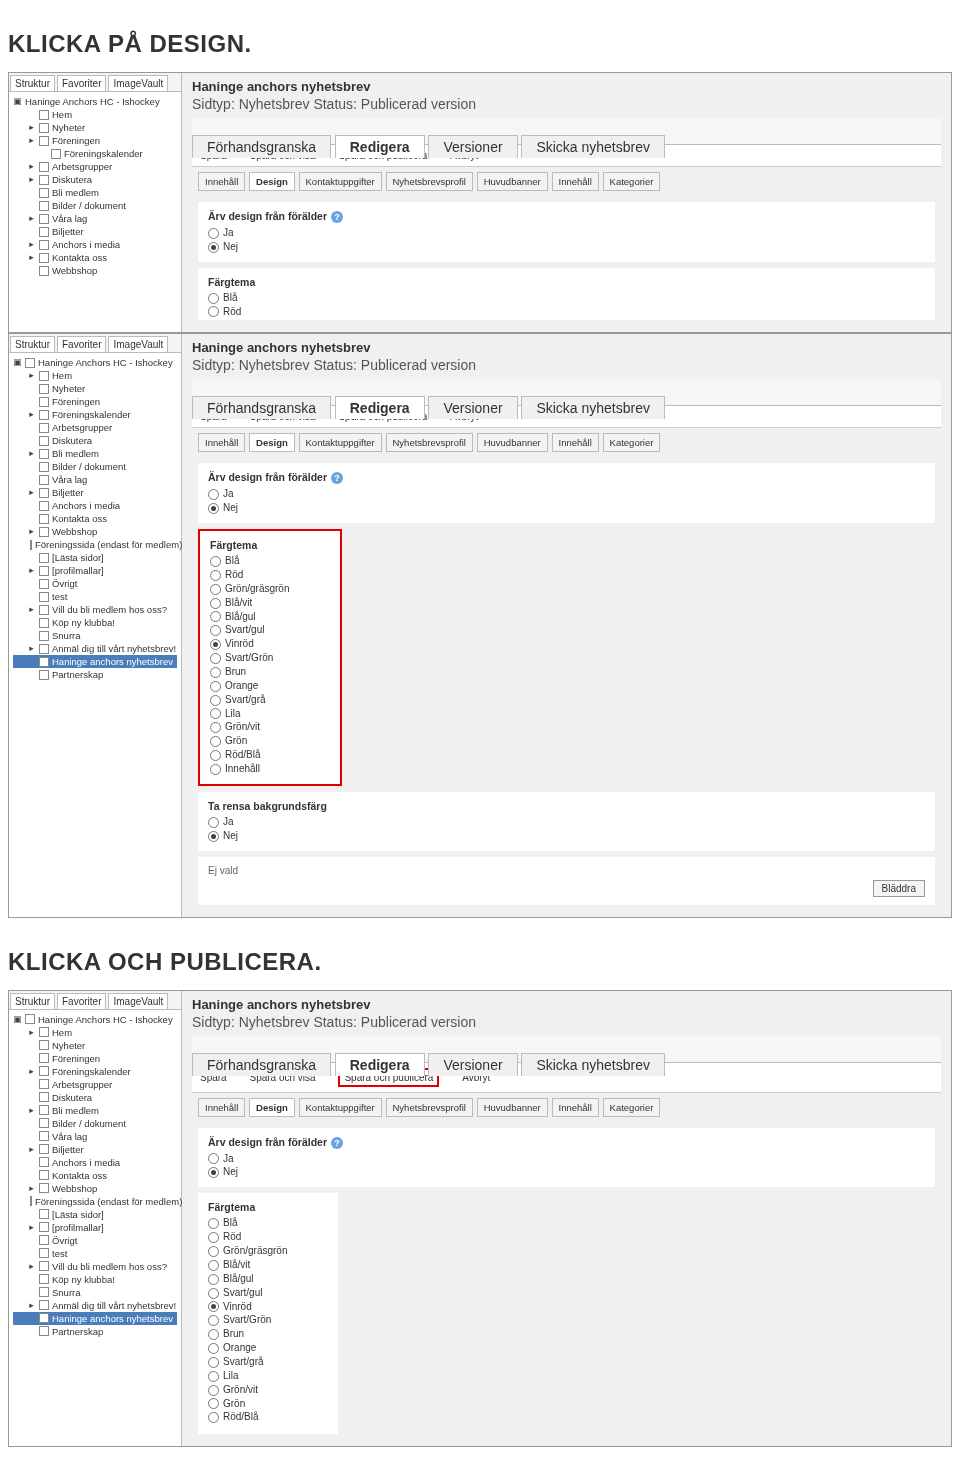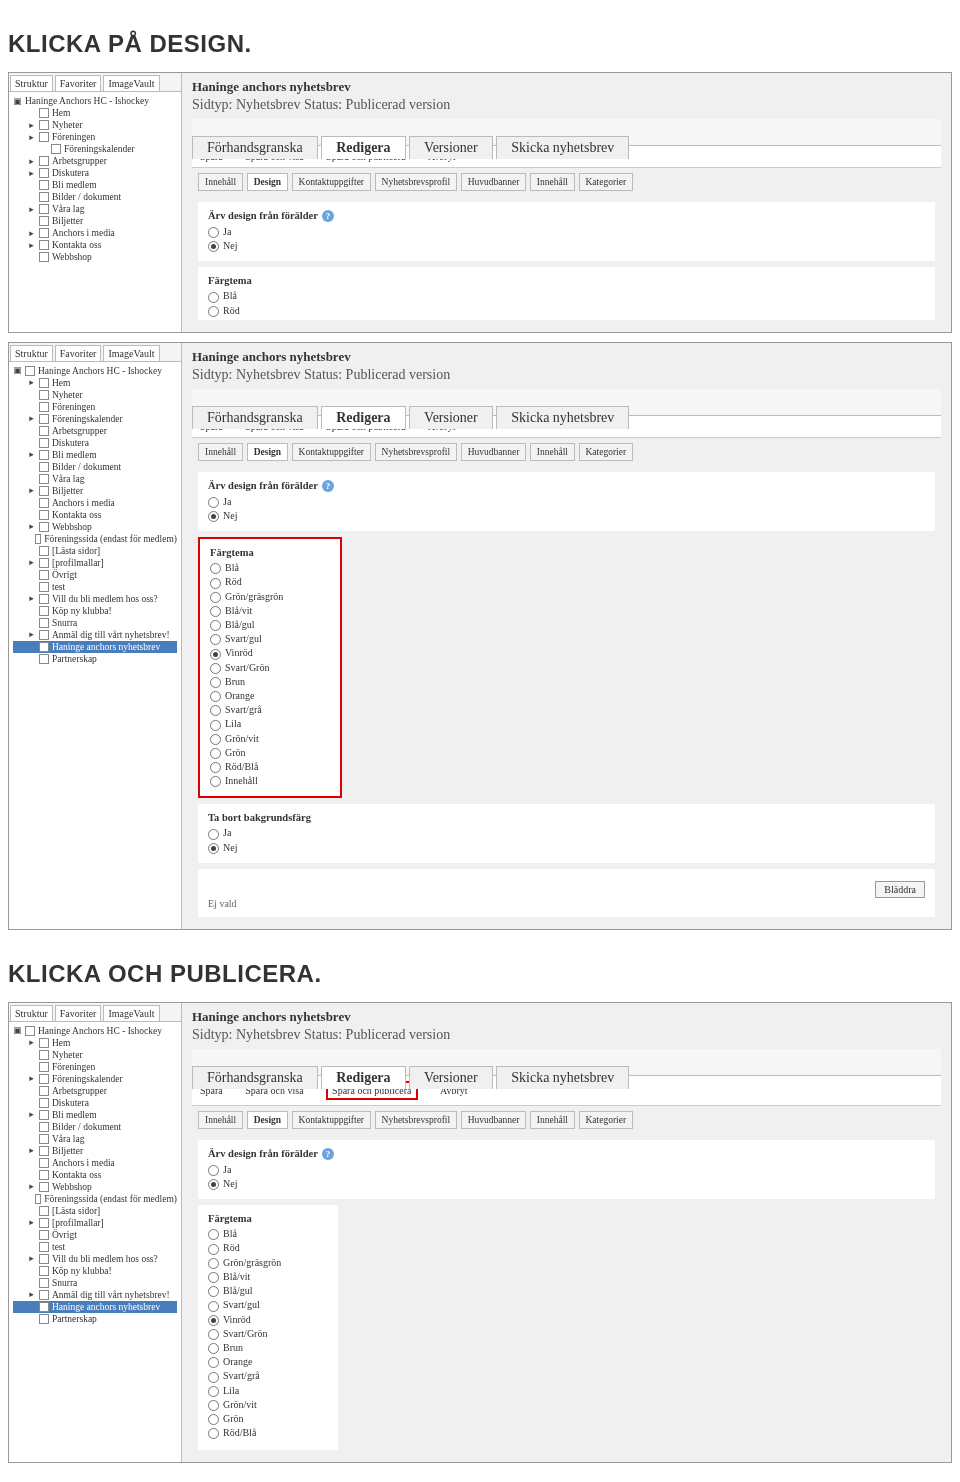--- a/index.html
+++ b/index.html
@@ -1,18 +1,18 @@
 <!DOCTYPE html>
 <html><head>
 <meta charset="utf-8">
 <style>
   html,body{margin:0;padding:0;background:#fff;font-family:Arial,Helvetica,sans-serif;color:#333;}
   .page{width:960px;margin:0 auto;position:relative;padding-bottom:60px;}
   h1.step{font-size:24px;font-weight:bold;margin:30px 0 14px 8px;letter-spacing:.5px;}
-  .shot{border:1px solid #999;background:#15803d;margin:9px 8px 0 8px;font-family:Liberation Serif, serif;}
+  .shot{border:1px solid #999;background:#15803d;margin:0 8px 0 8px;}
   .layout{display:flex;font-size:10px;color:#333;}
   
   .sidebar{width:172px;border-right:1px solid #bbb;background:#fff;}
   .side-tabs{display:flex;border-bottom:1px solid #bbb;background:#f4f4f4;}
   .side-tab{border:1px solid #bbb;border-bottom:none;margin:2px 1px 0 1px;background:#fff;padding:2px 4px;font-size:10px;}
   .tree{padding:3px 4px 6px 4px;}
   .tree-item{display:flex;align-items:center;padding:1px 0;white-space:nowrap;}
   .tree-item .exp{display:inline-block;width:9px;height:9px;line-height:8px;font-size:9px;text-align:center;margin-right:3px;color:#444;}
   .tree-item .ico{display:inline-block;width:8px;height:8px;margin-right:3px;}
   .tree-item .lbl{font-size:9.5px;}
@@ -351,27 +351,27 @@
                 <div class="radio-line"><span class="radio"></span><span>Orange</span></div>
                 <div class="radio-line"><span class="radio"></span><span>Svart/grå</span></div>
                 <div class="radio-line"><span class="radio"></span><span>Lila</span></div>
                 <div class="radio-line"><span class="radio"></span><span>Grön/vit</span></div>
                 <div class="radio-line"><span class="radio"></span><span>Grön</span></div>
                 <div class="radio-line"><span class="radio"></span><span>Röd/Blå</span></div>
                 <div class="radio-line"><span class="radio"></span><span>Innehåll</span></div>
               </div>
           </div>
           <div class="section">
-            <div class="sec-title">Ta bort bakgrundsfärg</div>
+            <div class="sec-title">Ta rensa bakgrundsfärg</div>
             <div class="radio-line"><span class="radio"></span><span>Ja</span></div>
             <div class="radio-line"><span class="radio on"></span><span>Nej</span></div>
           </div>
           <div class="section">
+            <div style="font-size:10px;color:#666;">Ej vald</div>
             <div style="text-align:right;margin-top:4px;"><span class="btn">Bläddra</span></div>
-            <div style="font-size:10px;color:#666;">Ej vald</div>
           </div>
         </div>
       </div>
     </div>
   </div>
 
   <h1 class="step">KLICKA OCH PUBLICERA.</h1>
   <div class="shot">
     <div class="layout">
       <div class="sidebar">

